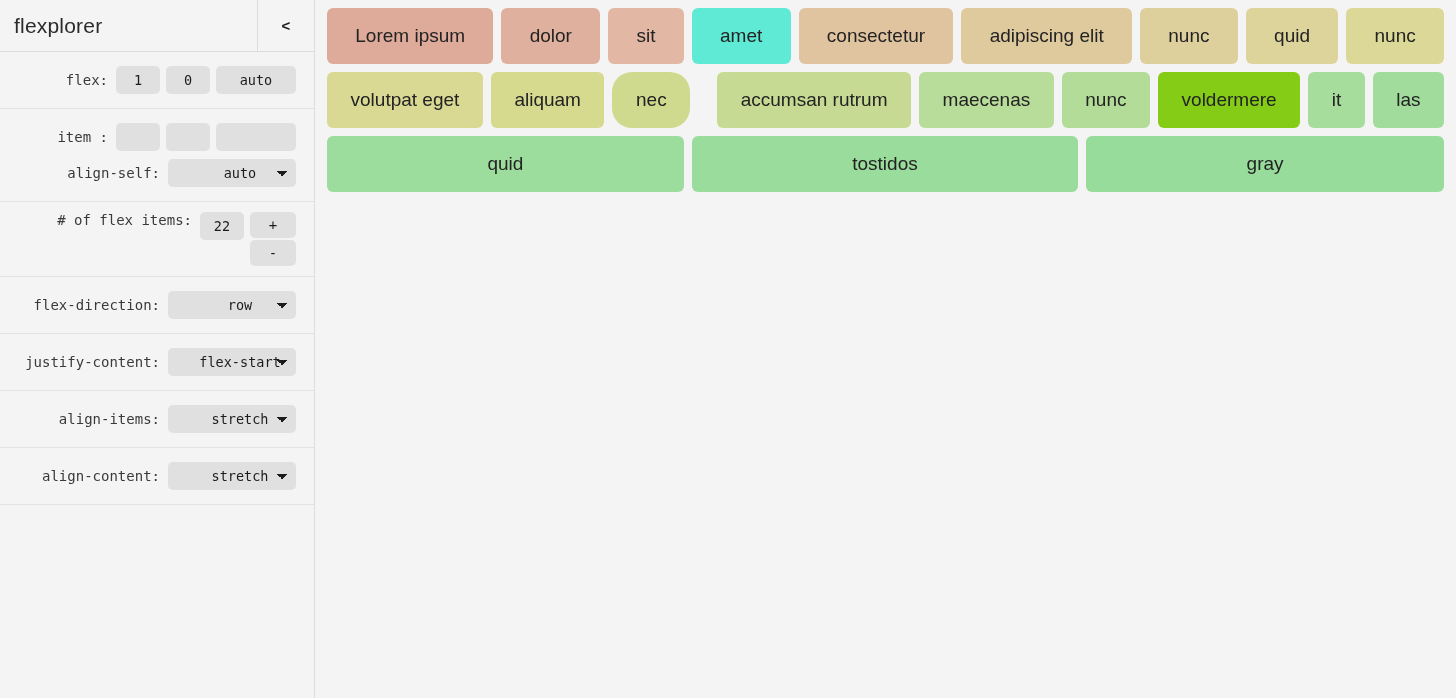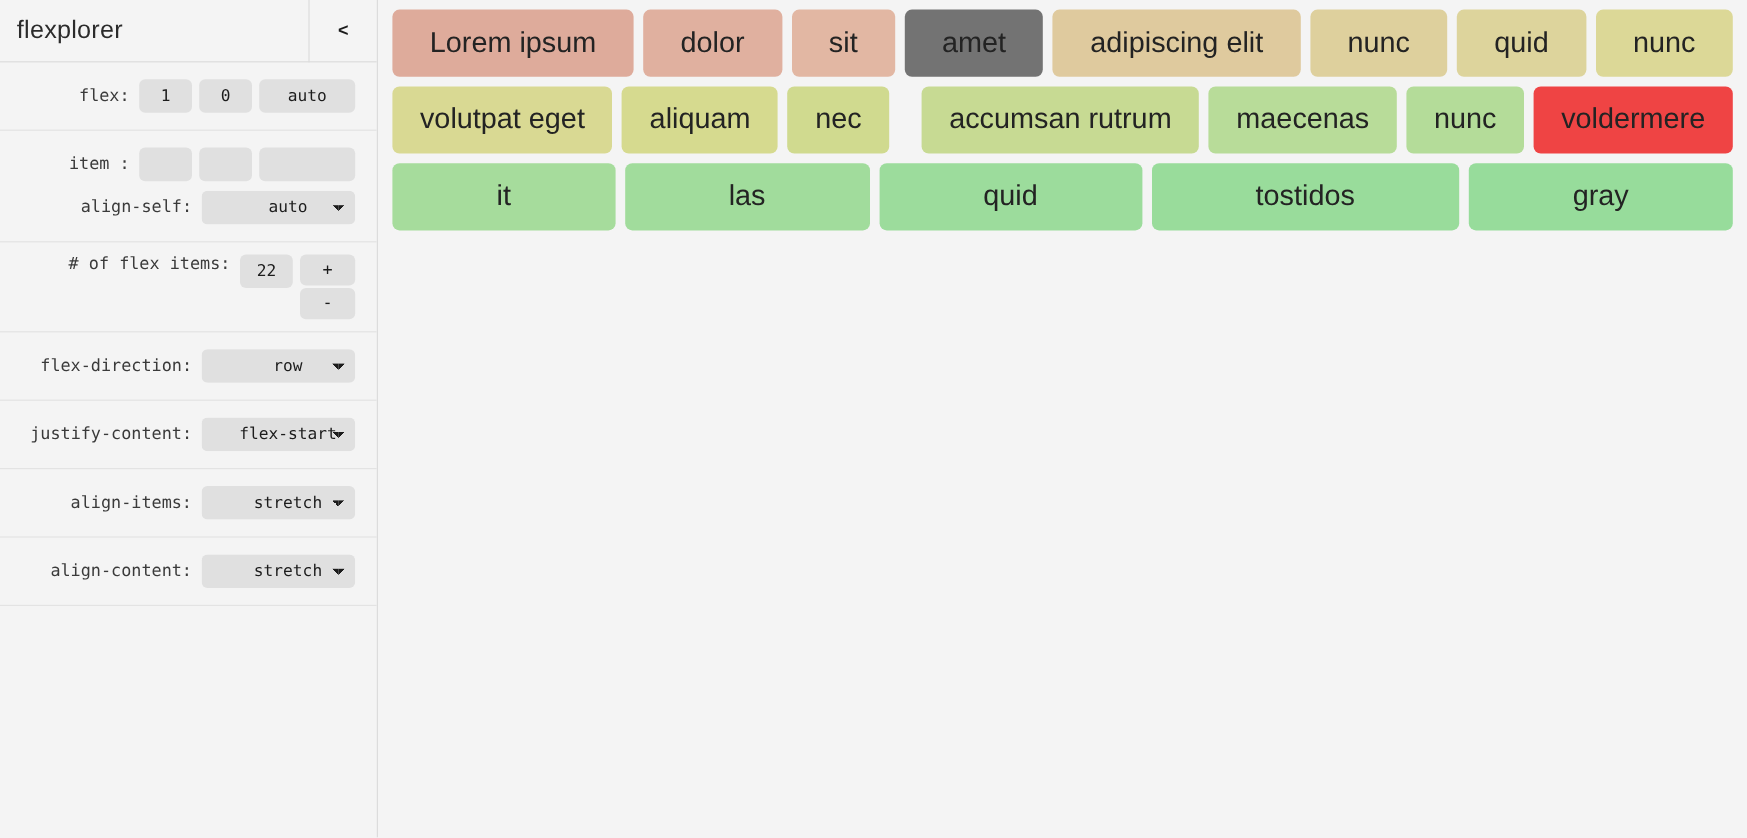--- a/index.html
+++ b/index.html
@@ -157,21 +157,21 @@
   }
   .flex-item {
     flex: 1 0 auto;
     margin: 0 4px 8px 4px;
     border-radius: 6px;
     min-height: 56px;
     display: flex;
     align-items: center;
     justify-content: center;
     font-family: "Liberation Sans", sans-serif;
-    font-size: 24px;
+    font-size: 19px;
     color: #232323;
     padding: 0 22px;
     white-space: nowrap;
     cursor: default;
   }
 </style>
 </head>
 <body>
 
 <div id="app">
@@ -245,32 +245,33 @@
       </div>
     </div>
 
   </div>
 
   <div id="main">
     <div id="flexbox">
         <div class="flex-item" style="background: rgb(222, 171, 155);">Lorem ipsum</div>
         <div class="flex-item" style="background: rgb(224, 176, 159);">dolor</div>
         <div class="flex-item" style="background: rgb(226, 183, 163);">sit</div>
-        <div class="flex-item" style="background: #737373;">amet</div>
+        <div class="flex-item" style="background: #5eead4;">amet</div>
+        <div class="flex-item" style="background: rgb(224, 196, 159);">consectetur</div>
         <div class="flex-item" style="background: rgb(223, 202, 158);">adipiscing elit</div>
         <div class="flex-item" style="background: rgb(222, 208, 157);">nunc</div>
         <div class="flex-item" style="background: rgb(221, 212, 156);">quid</div>
         <div class="flex-item" style="background: rgb(220, 216, 151);">nunc</div>
         <div class="flex-item" style="background: rgb(217, 217, 147);">volutpat eget</div>
         <div class="flex-item" style="background: rgb(214, 218, 143);">aliquam</div>
-        <div class="flex-item" style="background: rgb(208, 218, 143);">nec</div>
+        <div class="flex-item" style="background: rgb(208, 218, 143); border-radius: 20px;">nec</div>
         <div class="flex-item" style="background: rgb(199, 218, 147); margin-left: 23px;">accumsan rutrum</div>
         <div class="flex-item" style="background: rgb(184, 220, 153);">maecenas</div>
         <div class="flex-item" style="background: rgb(180, 220, 153);">nunc</div>
-        <div class="flex-item" style="background: #ef4444;">voldermere</div>
+        <div class="flex-item" style="background: #84cc16;">voldermere</div>
         <div class="flex-item" style="background: rgb(166, 220, 156);">it</div>
         <div class="flex-item" style="background: rgb(161, 220, 156);">las</div>
         <div class="flex-item" style="background: rgb(156, 220, 156);">quid</div>
         <div class="flex-item" style="background: rgb(153, 220, 155);">tostidos</div>
         <div class="flex-item" style="background: rgb(151, 220, 155);">gray</div>
       </div>
   </div>
 
 </div>
 

